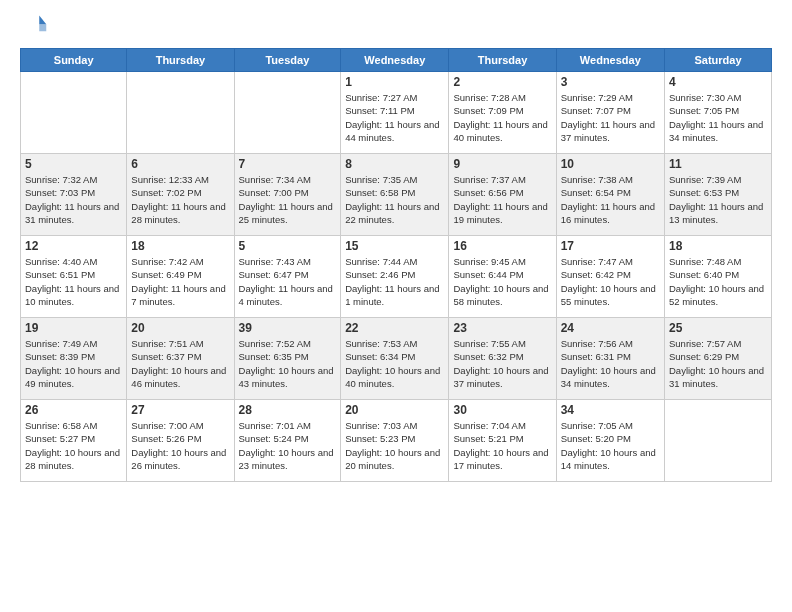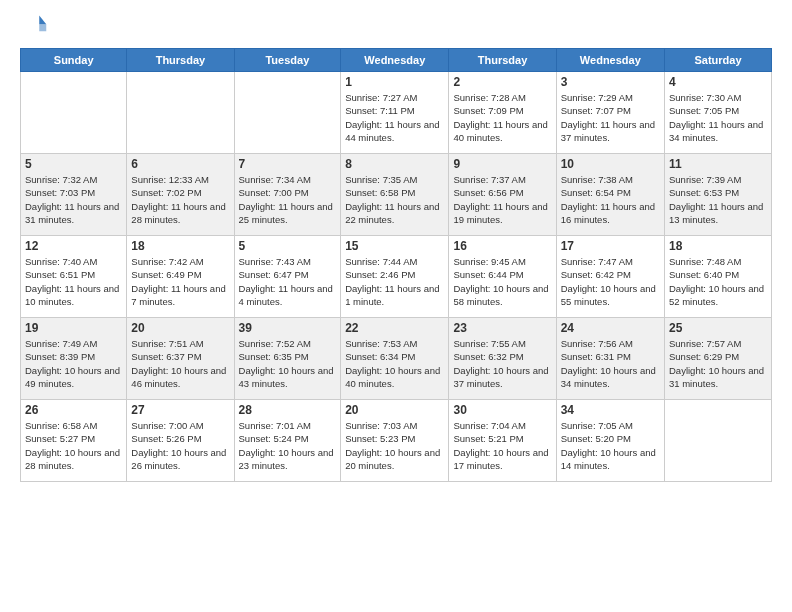--- a/index.html
+++ b/index.html
@@ -208,21 +208,21 @@
             <span class="day-num">11</span>
             <div class="day-info">Sunrise: 7:39 AM
 Sunset: 6:53 PM
 Daylight: 11 hours
 and 13 minutes.</div>
           </td>
         </tr>
         <tr>
           <td>
             <span class="day-num">12</span>
-            <div class="day-info">Sunrise: 7:40 AM
+            <div class="day-info">Sunrise: 4:40 AM
 Sunset: 6:51 PM
 Daylight: 11 hours
 and 10 minutes.</div>
           </td>
           <td>
             <span class="day-num">18</span>
             <div class="day-info">Sunrise: 7:42 AM
 Sunset: 6:49 PM
 Daylight: 11 hours
 and 7 minutes.</div>

